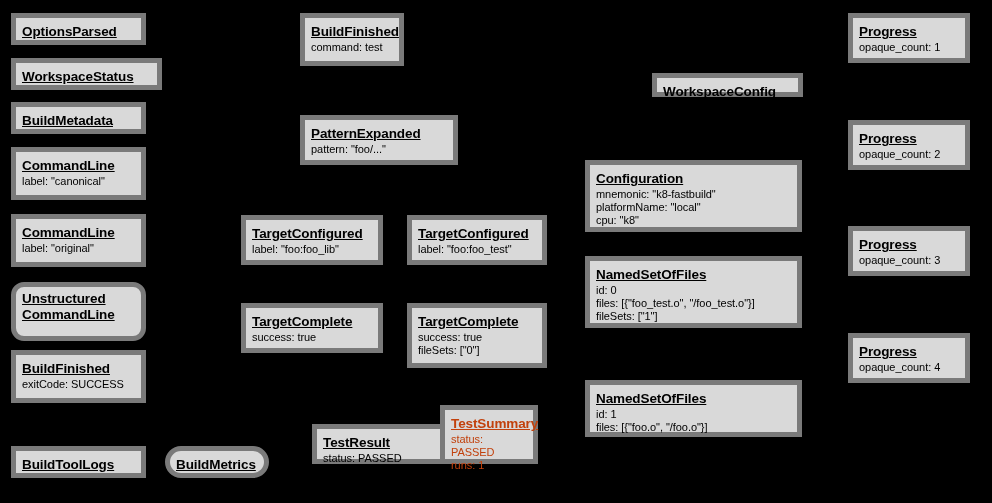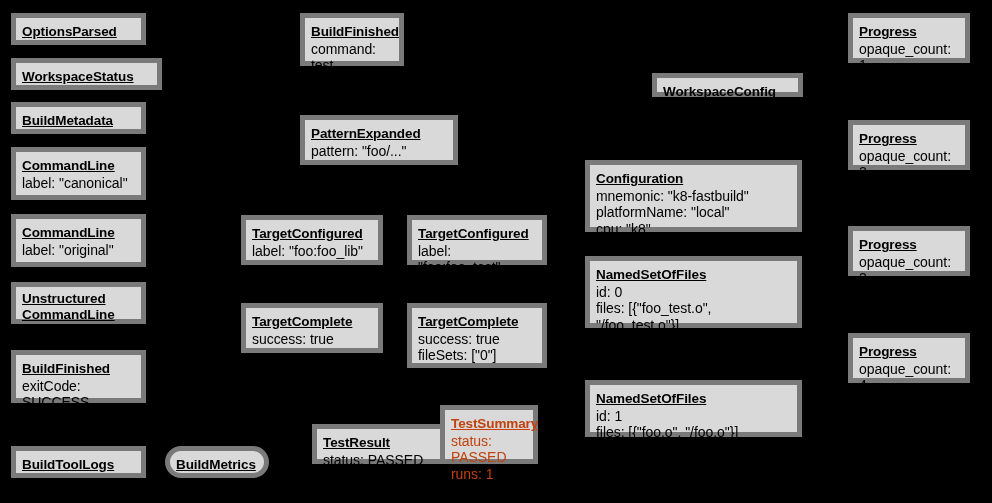--- a/index.html
+++ b/index.html
@@ -31,39 +31,39 @@
     display: inline-block;
     font-size: 13.5px;
     font-weight: bold;
     text-decoration: underline;
     text-underline-offset: 1px;
     letter-spacing: -0.1px;
     white-space: pre-line;
     margin: 0 0 1px 0;
   }
   .node-fields {
-    font-size: 14px;
+    font-size: 11px;
     font-weight: normal;
     white-space: pre-line;
     letter-spacing: -0.05px;
   }
   .node-fields:empty {
     display: none;
   }
 </style>
 </head>
 <body>
 
 <div id="canvas" style="width: 992px; height: 503px; background: rgb(0, 0, 0);">
     <div class="node" style="left: 11px; top: 13px; width: 135px; height: 32px; background: rgb(217, 217, 217); border-color: rgb(122, 122, 122); color: rgb(0, 0, 0);"><div class="node-title">OptionsParsed</div></div>
     <div class="node" style="left: 11px; top: 58px; width: 151px; height: 32px; background: rgb(217, 217, 217); border-color: rgb(122, 122, 122); color: rgb(0, 0, 0);"><div class="node-title">WorkspaceStatus</div></div>
     <div class="node" style="left: 11px; top: 102px; width: 135px; height: 32px; background: rgb(217, 217, 217); border-color: rgb(122, 122, 122); color: rgb(0, 0, 0);"><div class="node-title">BuildMetadata</div></div>
     <div class="node" style="left: 11px; top: 147px; width: 135px; height: 53px; background: rgb(217, 217, 217); border-color: rgb(122, 122, 122); color: rgb(0, 0, 0);"><div class="node-title">CommandLine</div><div class="node-fields">label: "canonical"</div></div>
     <div class="node" style="left: 11px; top: 214px; width: 135px; height: 53px; background: rgb(217, 217, 217); border-color: rgb(122, 122, 122); color: rgb(0, 0, 0);"><div class="node-title">CommandLine</div><div class="node-fields">label: "original"</div></div>
-    <div class="node" style="left: 11px; top: 282px; width: 135px; height: 42px; background: rgb(217, 217, 217); border-color: rgb(122, 122, 122); color: rgb(0, 0, 0);"><div class="node-title">Unstructured
+    <div class="node" style="left: 11px; top: 282px; width: 135px; height: 59px; background: rgb(217, 217, 217); border-color: rgb(122, 122, 122); color: rgb(0, 0, 0); border-radius: 13px;"><div class="node-title">Unstructured
 CommandLine</div></div>
     <div class="node" style="left: 11px; top: 350px; width: 135px; height: 53px; background: rgb(217, 217, 217); border-color: rgb(122, 122, 122); color: rgb(0, 0, 0);"><div class="node-title">BuildFinished</div><div class="node-fields">exitCode: SUCCESS</div></div>
     <div class="node" style="left: 11px; top: 446px; width: 135px; height: 32px; background: rgb(217, 217, 217); border-color: rgb(122, 122, 122); color: rgb(0, 0, 0);"><div class="node-title">BuildToolLogs</div></div>
     <div class="node" style="left: 165px; top: 446px; width: 104px; height: 32px; background: rgb(217, 217, 217); border-color: rgb(122, 122, 122); color: rgb(0, 0, 0); border-radius: 16px;"><div class="node-title">BuildMetrics</div></div>
     <div class="node" style="left: 300px; top: 13px; width: 104px; height: 53px; background: rgb(217, 217, 217); border-color: rgb(122, 122, 122); color: rgb(0, 0, 0);"><div class="node-title">BuildFinished</div><div class="node-fields">command: test</div></div>
     <div class="node" style="left: 300px; top: 115px; width: 158px; height: 50px; background: rgb(217, 217, 217); border-color: rgb(122, 122, 122); color: rgb(0, 0, 0);"><div class="node-title">PatternExpanded</div><div class="node-fields">pattern: "foo/..."</div></div>
     <div class="node" style="left: 241px; top: 215px; width: 142px; height: 50px; background: rgb(217, 217, 217); border-color: rgb(122, 122, 122); color: rgb(0, 0, 0);"><div class="node-title">TargetConfigured</div><div class="node-fields">label: "foo:foo_lib"</div></div>
     <div class="node" style="left: 407px; top: 215px; width: 140px; height: 50px; background: rgb(217, 217, 217); border-color: rgb(122, 122, 122); color: rgb(0, 0, 0);"><div class="node-title">TargetConfigured</div><div class="node-fields">label: "foo:foo_test"</div></div>
     <div class="node" style="left: 241px; top: 303px; width: 142px; height: 50px; background: rgb(217, 217, 217); border-color: rgb(122, 122, 122); color: rgb(0, 0, 0);"><div class="node-title">TargetComplete</div><div class="node-fields">success: true</div></div>
     <div class="node" style="left: 407px; top: 303px; width: 140px; height: 65px; background: rgb(217, 217, 217); border-color: rgb(122, 122, 122); color: rgb(0, 0, 0);"><div class="node-title">TargetComplete</div><div class="node-fields">success: true

